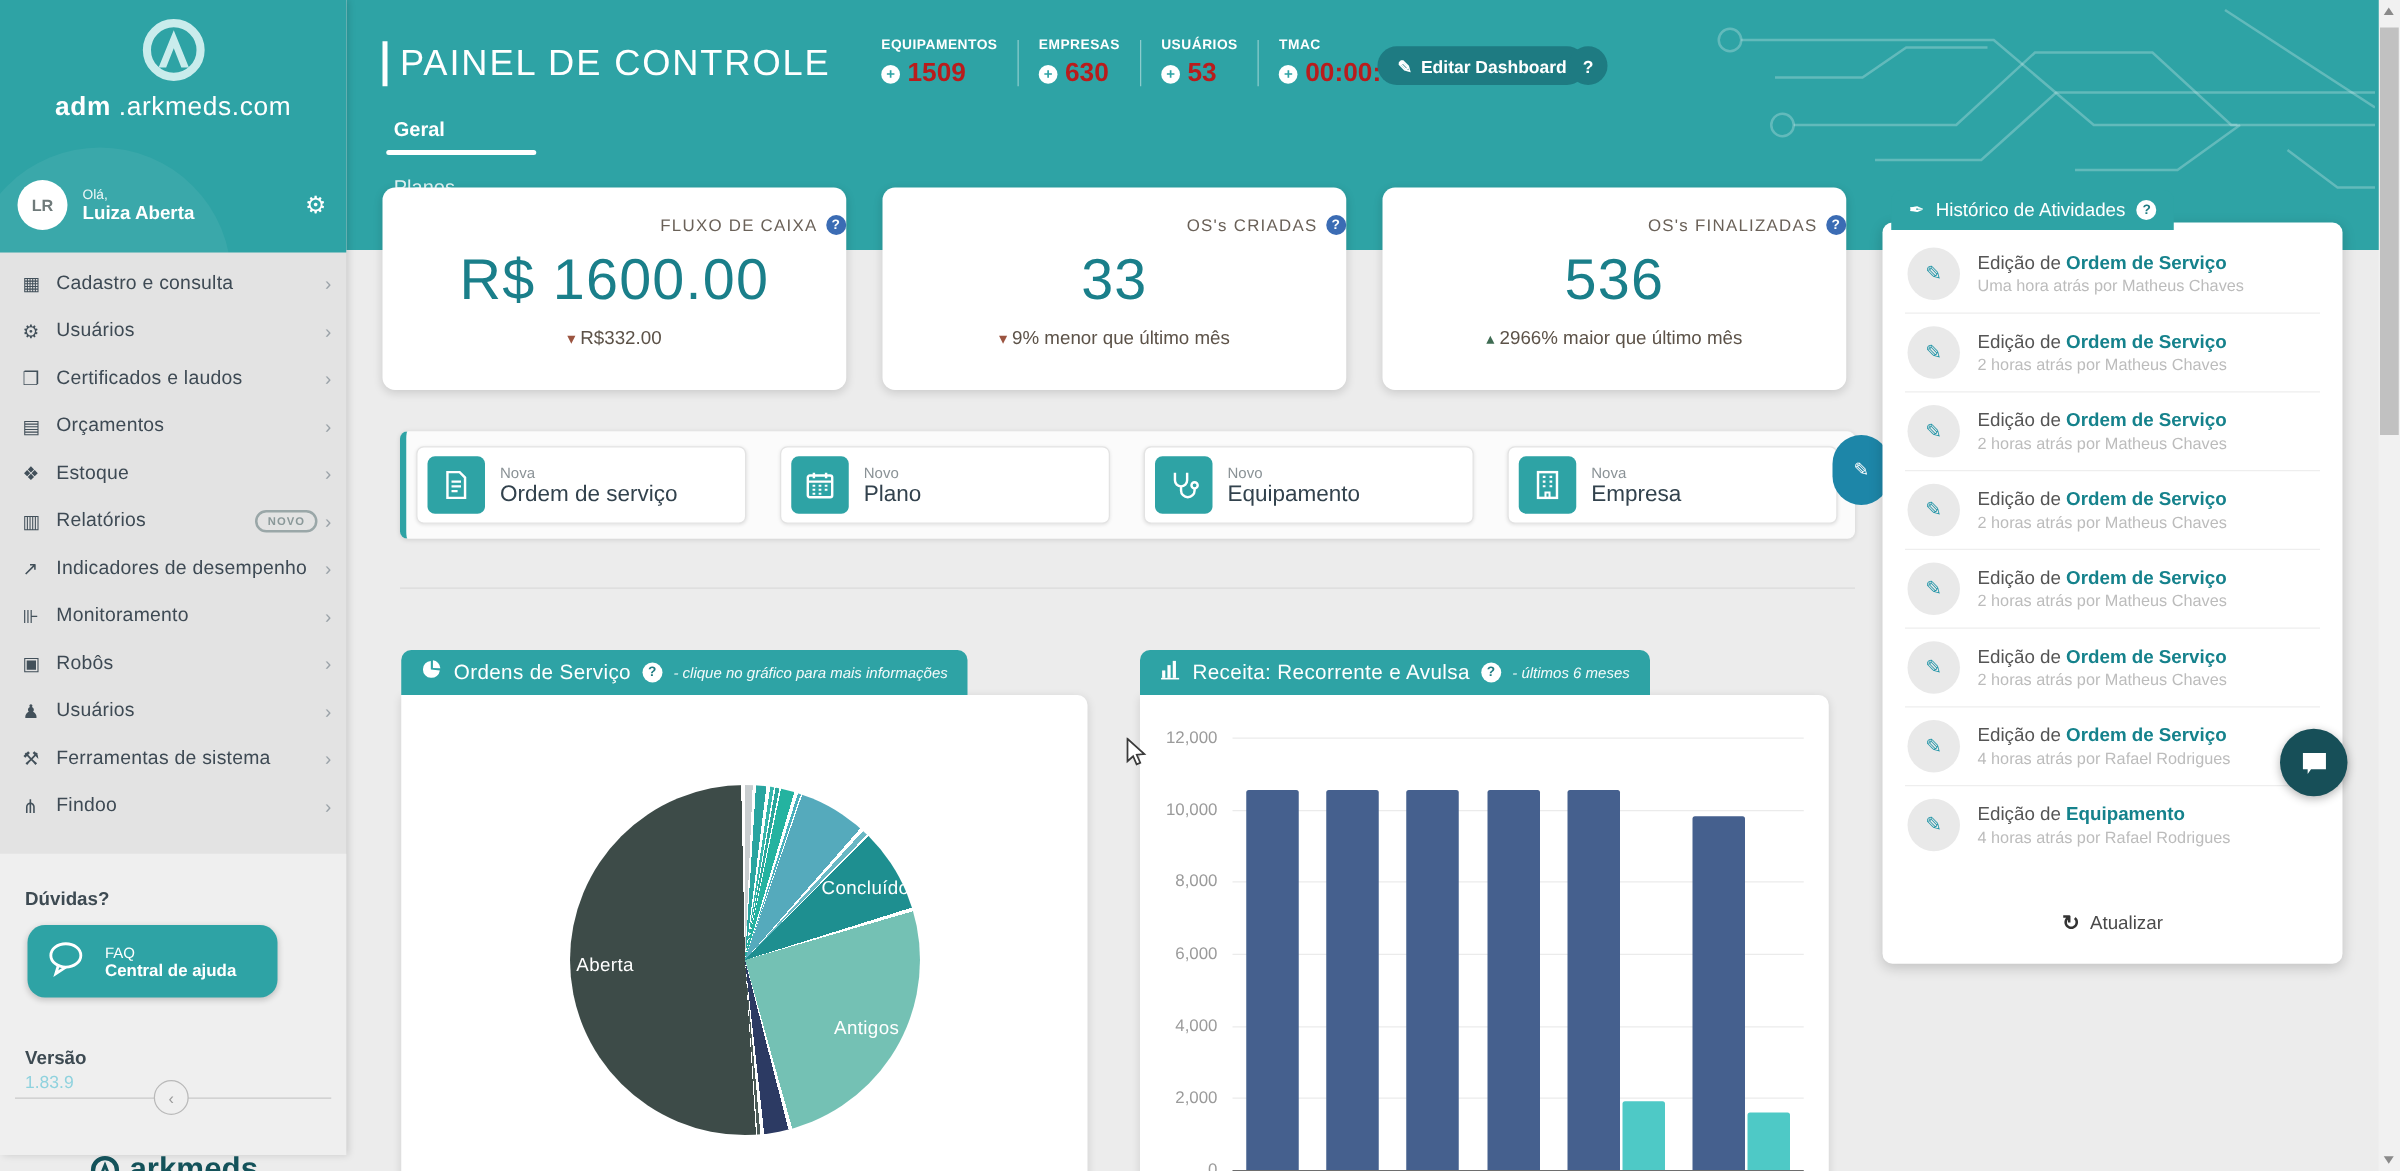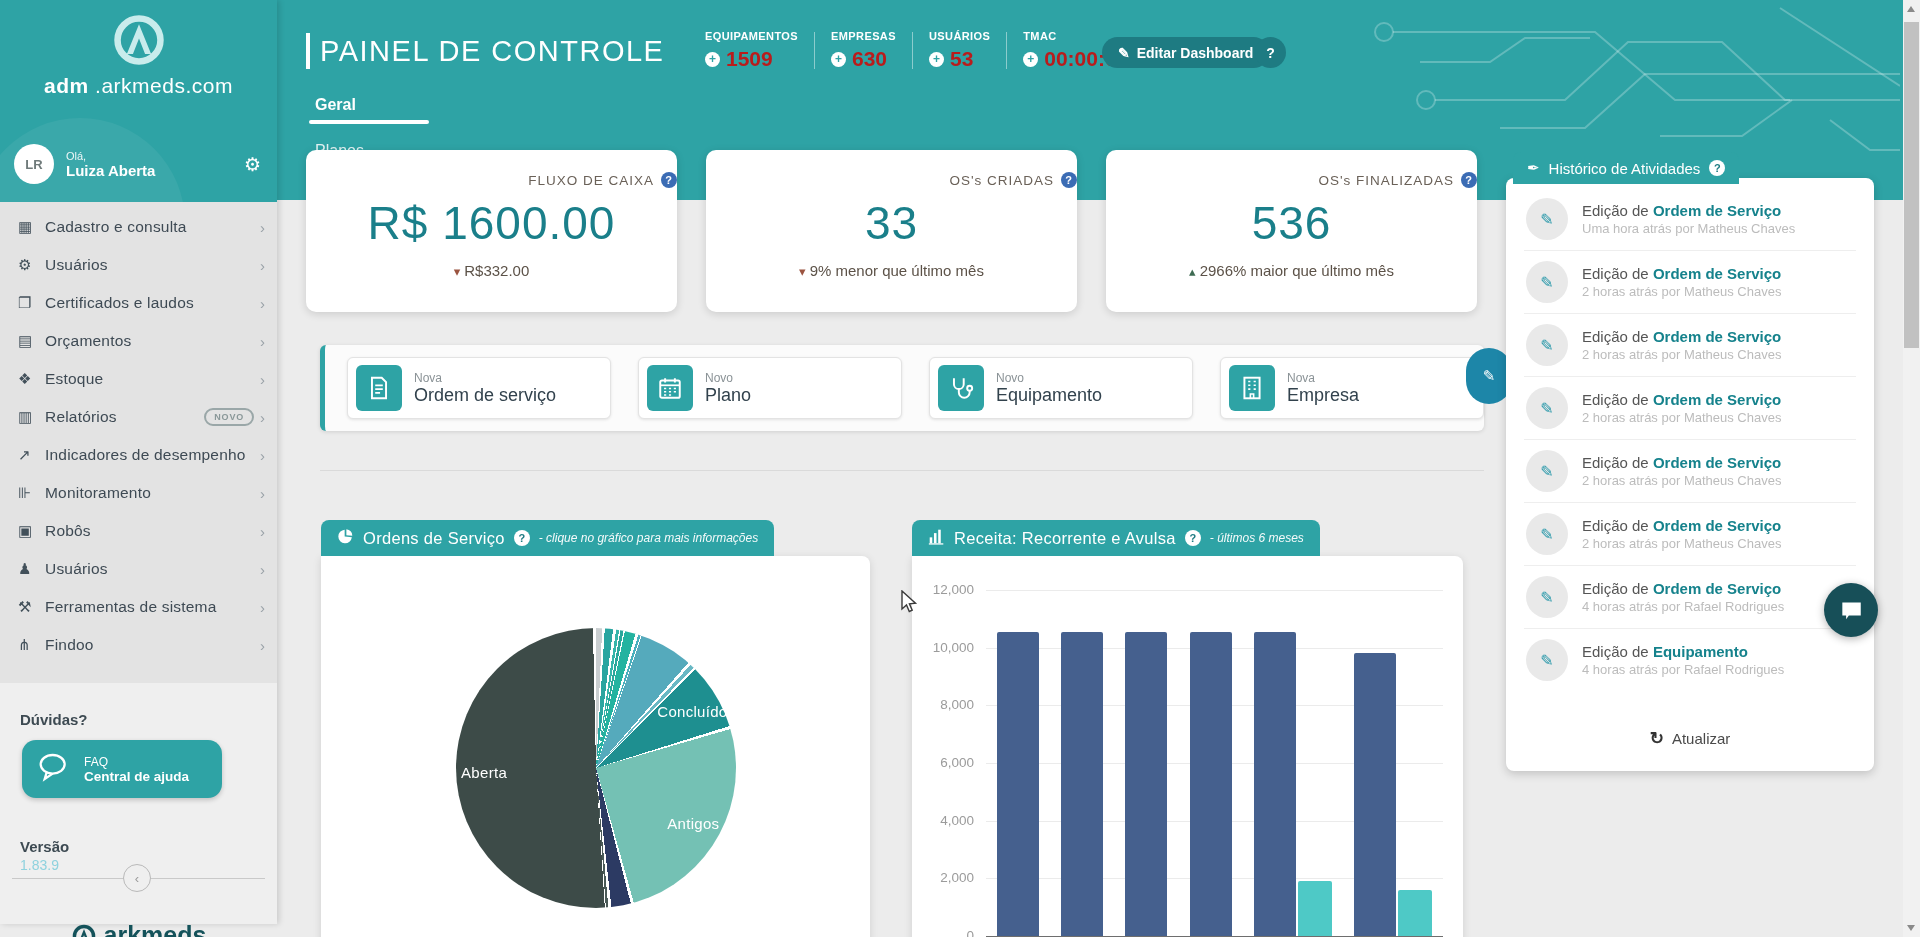--- a/index.html
+++ b/index.html
@@ -68,21 +68,21 @@
   .kpi-card { width:371px; height:162px; background:#fff; border-radius:10px; box-shadow:0 2px 8px rgba(0,0,0,.14); text-align:center; padding-top:22px; }
   .kpi-title { font-size:13.5px; color:#6a6158; letter-spacing:1px; display:flex; justify-content:flex-end; align-items:center; gap:7px; }
   .q-badge { width:16px; height:16px; border-radius:50%; background:#3b6cb4; color:#fff; font-size:11px; font-weight:bold; display:flex; align-items:center; justify-content:center; cursor:pointer; }
   .kpi-value { margin-top:8px; font-size:46px; color:#1a7f8a; font-weight:400; letter-spacing:1px; }
   .kpi-delta { margin-top:12px; font-size:15px; color:#5c5248; }
   .tri { font-size:13px; margin-right:4px; }
   .tri.down { color:#9b5440; }
   .tri.up { color:#3e6b52; }
 
   
-  .qa-bar { position:absolute; left:43px; top:345px; width:1164px; height:86px; background:#fbfbfb; border-left:5px solid #2ea3a5; border-radius:6px; box-shadow:0 1px 4px rgba(0,0,0,.12); display:flex; align-items:center; padding-left:22px; gap:27px; }
+  .qa-bar { position:absolute; left:43px; top:345px; width:1164px; height:86px; background:#fbfbfb; border-left:5px solid #2ea3a5; border-radius:6px; box-shadow:0 1px 4px rgba(0,0,0,.12); display:flex; align-items:center; padding-left:8px; gap:27px; }
   .qa-card { width:264px; height:62px; background:#fff; border:1px solid #e3e3e3; border-radius:6px; box-shadow:0 1px 3px rgba(0,0,0,.1); display:flex; align-items:center; padding:0 8px; cursor:pointer; }
   .qa-icon { width:46px; height:46px; background:#2ea3a5; border-radius:6px; display:flex; align-items:center; justify-content:center; }
   .qa-text { margin-left:12px; }
   .qa-prefix { font-size:12px; color:#8a9296; }
   .qa-label { font-size:18px; color:#32424d; font-weight:500; }
   .qa-edit { position:absolute; left:1189px; top:348px; width:46px; height:56px; background:#1d86a8; border-radius:23px; color:#fff; font-size:15px; display:flex; align-items:center; justify-content:center; cursor:pointer; }
 
   .section-divider { position:absolute; left:43px; top:470px; width:1164px; border-top:1px solid #dadada; }
 
   

